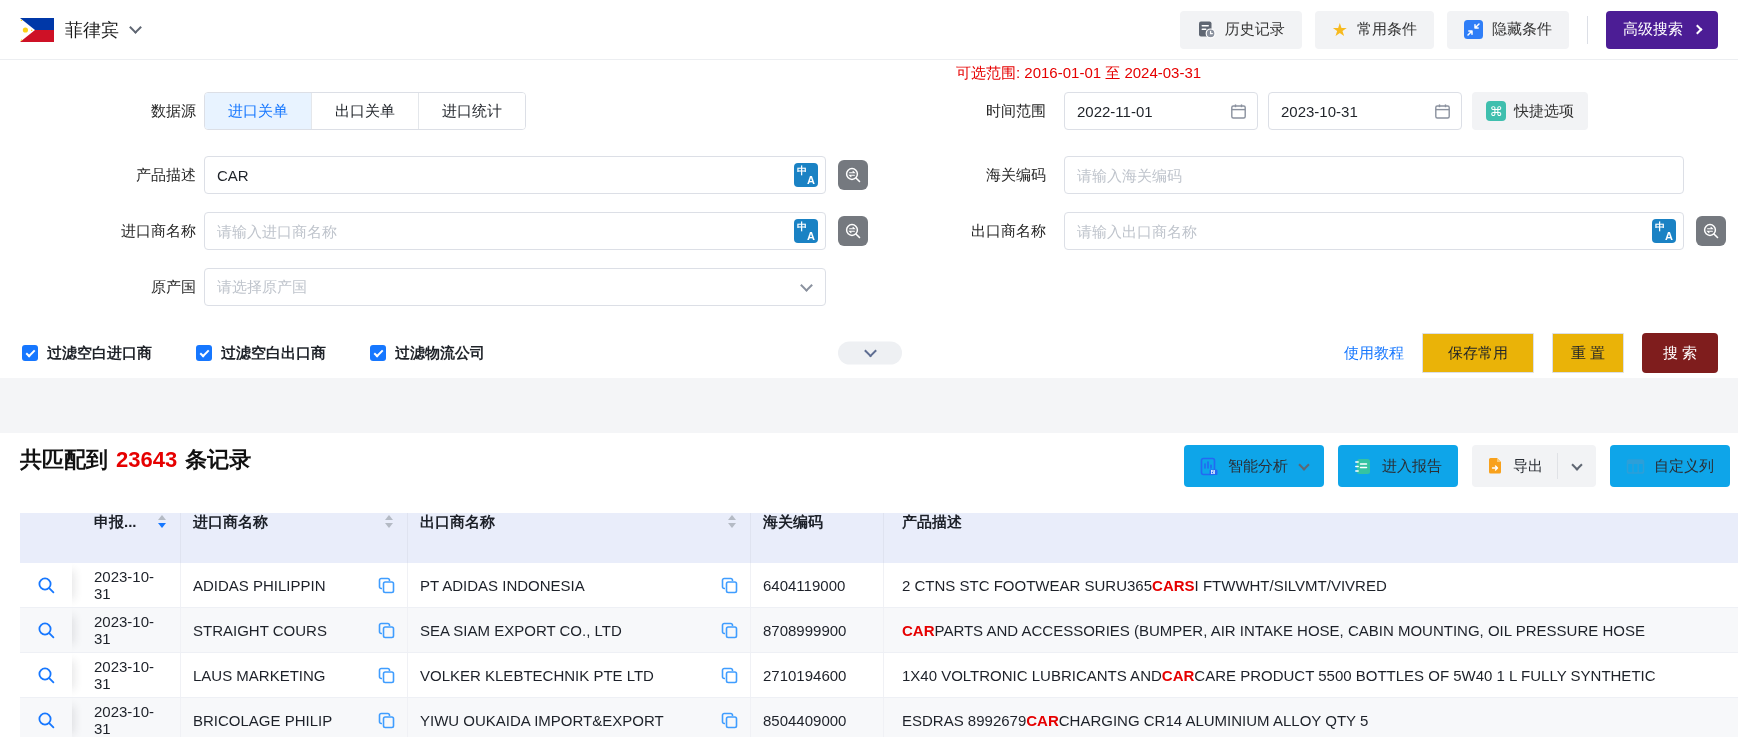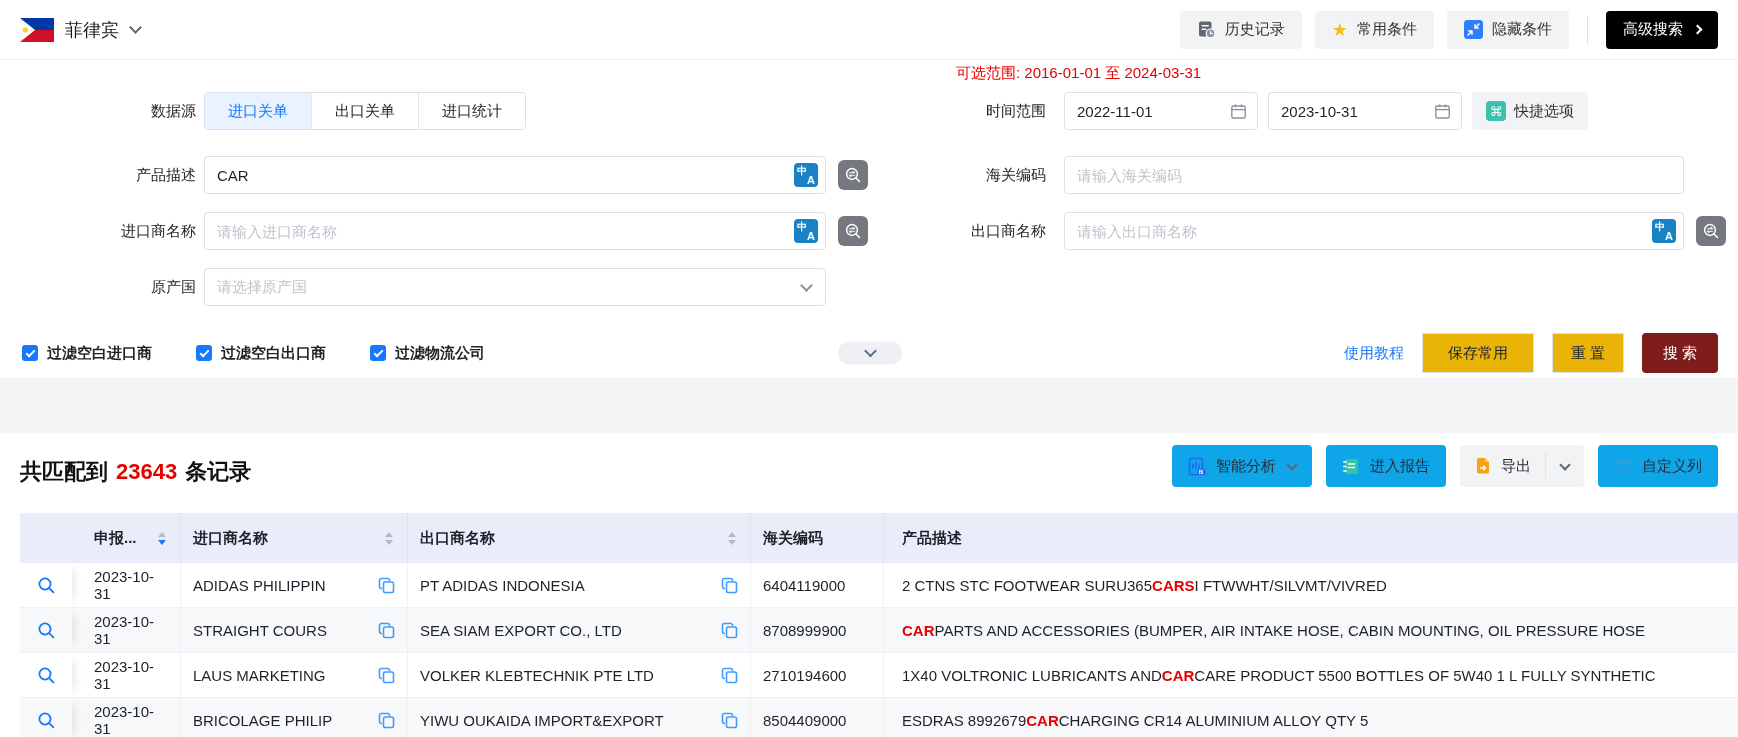--- a/index.html
+++ b/index.html
@@ -11,21 +11,21 @@
     border-bottom:1px solid #eceef1; }
   .flag-wrap { width:34px; height:24px; flex:none; }
   .country-name { font-size:18px; margin-left:11px; color:#1a1a1a; }
   .chev { width:9px; height:9px; border-right:2px solid #5f6672; border-bottom:2px solid #5f6672;
     transform:rotate(45deg); display:inline-block; }
   .country-chev { margin-left:12px; margin-top:-4px; }
   .topbar-right { margin-left:auto; display:flex; align-items:center; gap:13px; }
   .tb-btn { height:38px; padding:0 17px; background:#f2f3f5; border-radius:4px;
     display:flex; align-items:center; gap:9px; font-size:15px; color:#333; cursor:pointer; }
   .tb-divider { width:1px; height:28px; background:#dcdfe6; margin:0 5px; }
-  .tb-primary { background:#000000; color:#fff; }
+  .tb-primary { background:#4c1d95; color:#fff; }
   .chev-right { width:7px; height:7px; border-right:2px solid #fff; border-bottom:2px solid #fff;
     transform:rotate(-45deg); display:inline-block; margin-left:2px; }
 
   
   .form-section { position:relative; padding-top:32px; }
   .range-hint { position:absolute; top:4px; left:956px; color:#e60000; font-size:15px; }
   .frow { display:flex; align-items:center; position:relative; height:38px; padding-left:20px; }
   .mb-a { margin-bottom:26px; } .mb-b { margin-bottom:18px; } .mb-c { margin-bottom:30px; }
   .flabel { width:176px; text-align:right; font-size:15px; color:#262626; flex:none; }
   .lfield { margin-left:8px; }
@@ -82,37 +82,37 @@
   .ghost-btn { height:40px; border:1px solid #dcdfe6; border-radius:1px; background:#eab308;
     font-size:15px; color:#1f2329; display:flex; align-items:center; justify-content:center; cursor:pointer; }
   .w-save { width:112px; } .w-reset { width:72px; }
   .search-btn { width:76px; height:40px; border-radius:4px; background:#7f1d1d; color:#fff;
     font-size:15px; display:flex; align-items:center; justify-content:center; cursor:pointer; }
 
   .gray-band { height:55px; background:#f4f5f7; }
 
   
   .results { padding:12px 0 0 20px; }
-  .res-head { display:flex; align-items:flex-end; height:42px; padding-right:20px; }
+  .res-head { display:flex; align-items:flex-start; height:42px; padding-right:8px; }
   .res-title { font-size:22px; font-weight:bold; color:#111; display:flex; align-items:center; }
   .res-count { color:#e60000; margin:0 8px; }
   .res-toolbar { margin-left:auto; display:flex; align-items:center; gap:14px; }
   .tool-btn { height:42px; padding:0 16px; background:#0ea5e9; border-radius:4px; display:flex;
     align-items:center; gap:9px; font-size:15px; color:#2b2f36; cursor:pointer; }
   .tool-chev { border-color:#5f6672; width:8px; height:8px; margin-top:-3px; margin-left:3px; }
   .split-btn { height:42px; background:#f2f3f5; border-radius:4px; display:flex; align-items:stretch; cursor:pointer; }
   .split-main { display:flex; align-items:center; gap:9px; padding:0 14px; font-size:15px; color:#2b2f36; }
   .split-sep { width:1px; background:#e0e2e6; margin:8px 0; }
   .split-caret { width:38px; display:flex; align-items:center; justify-content:center; }
 
   
   .table { margin-top:26px; }
   .tgrid { display:grid; grid-template-columns:52px 109px 227px 343px 133px 1fr; }
   .thead { background:#e9edfa; height:50px; }
-  .th { display:flex; align-items:center; font-size:15px; font-weight:bold; color:#1d2129;
+  .th { display:flex; align-items:flex-start; font-size:15px; font-weight:bold; color:#1d2129;
     border-right:1px solid #dfe3f0; padding:0 12px; }
   .th.c0 { border-right:none; }
   .th.c1 { padding-left:22px; }
   .th.c5 { border-right:none; padding-left:18px; }
   .sorter { display:inline-flex; flex-direction:column; gap:3px; margin-left:auto; cursor:pointer; padding:2px; }
   .caret-up { width:0; height:0; border-left:4px solid transparent; border-right:4px solid transparent;
     border-bottom:5px solid #b4bac4; }
   .caret-down { width:0; height:0; border-left:4px solid transparent; border-right:4px solid transparent;
     border-top:5px solid #b4bac4; }
   .caret-down.active { border-top-color:#1677ff; }

